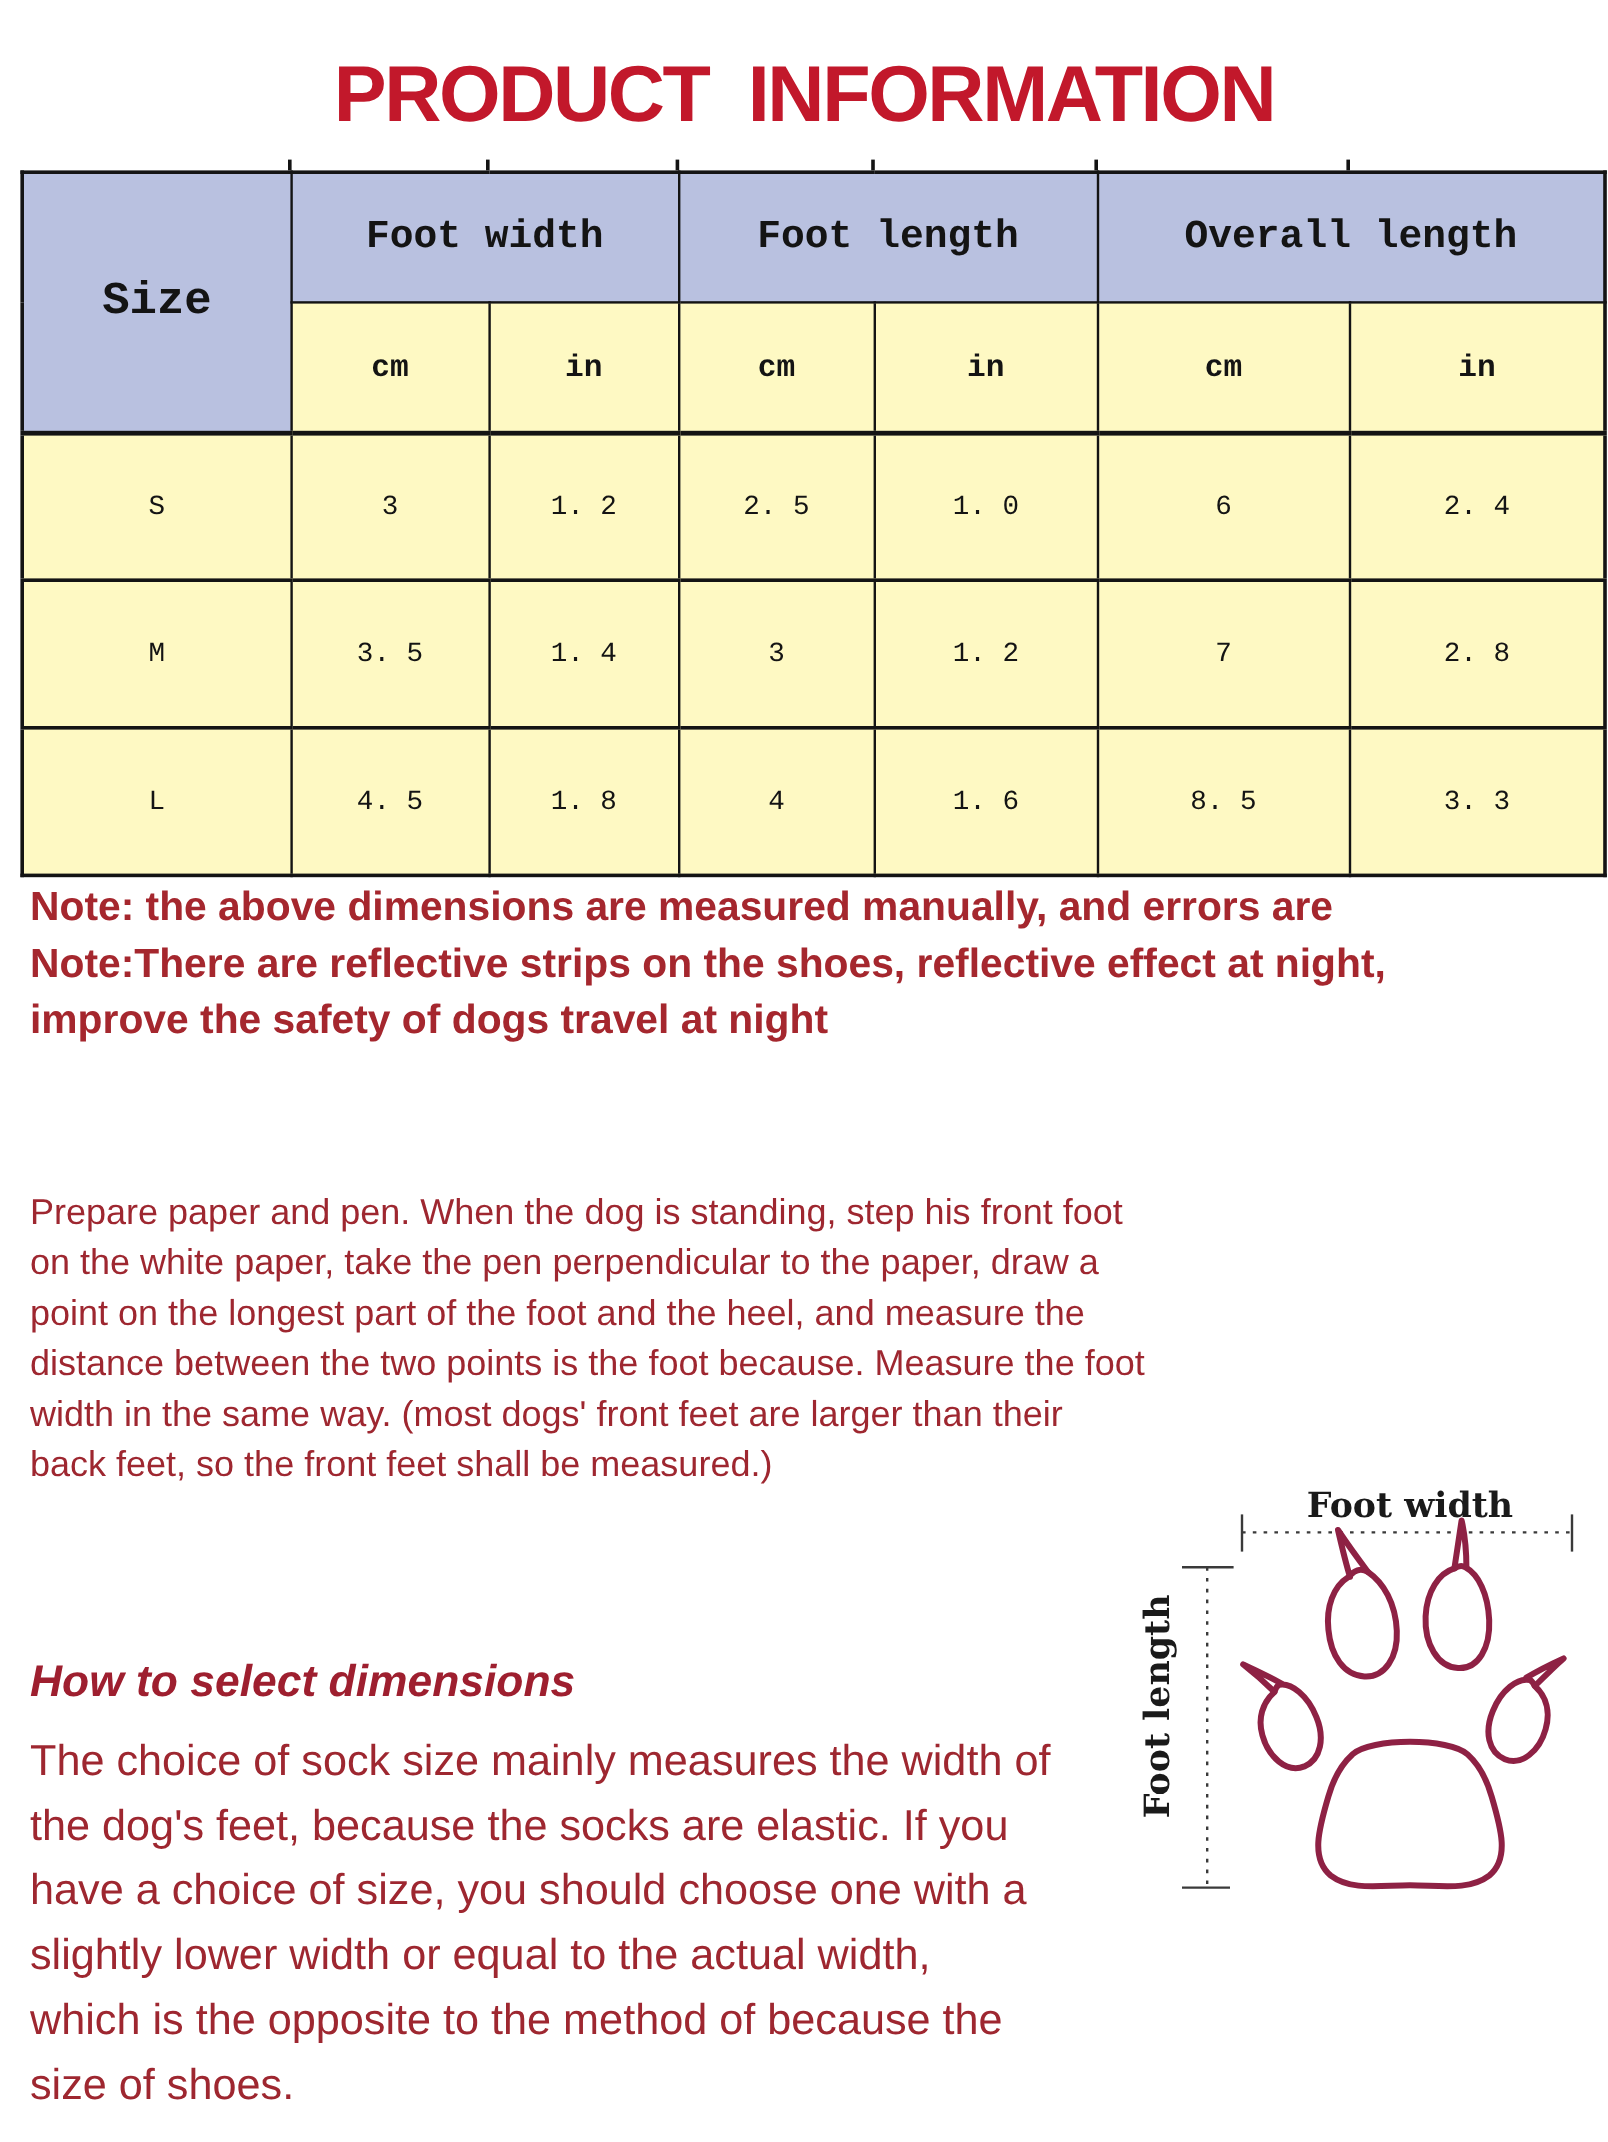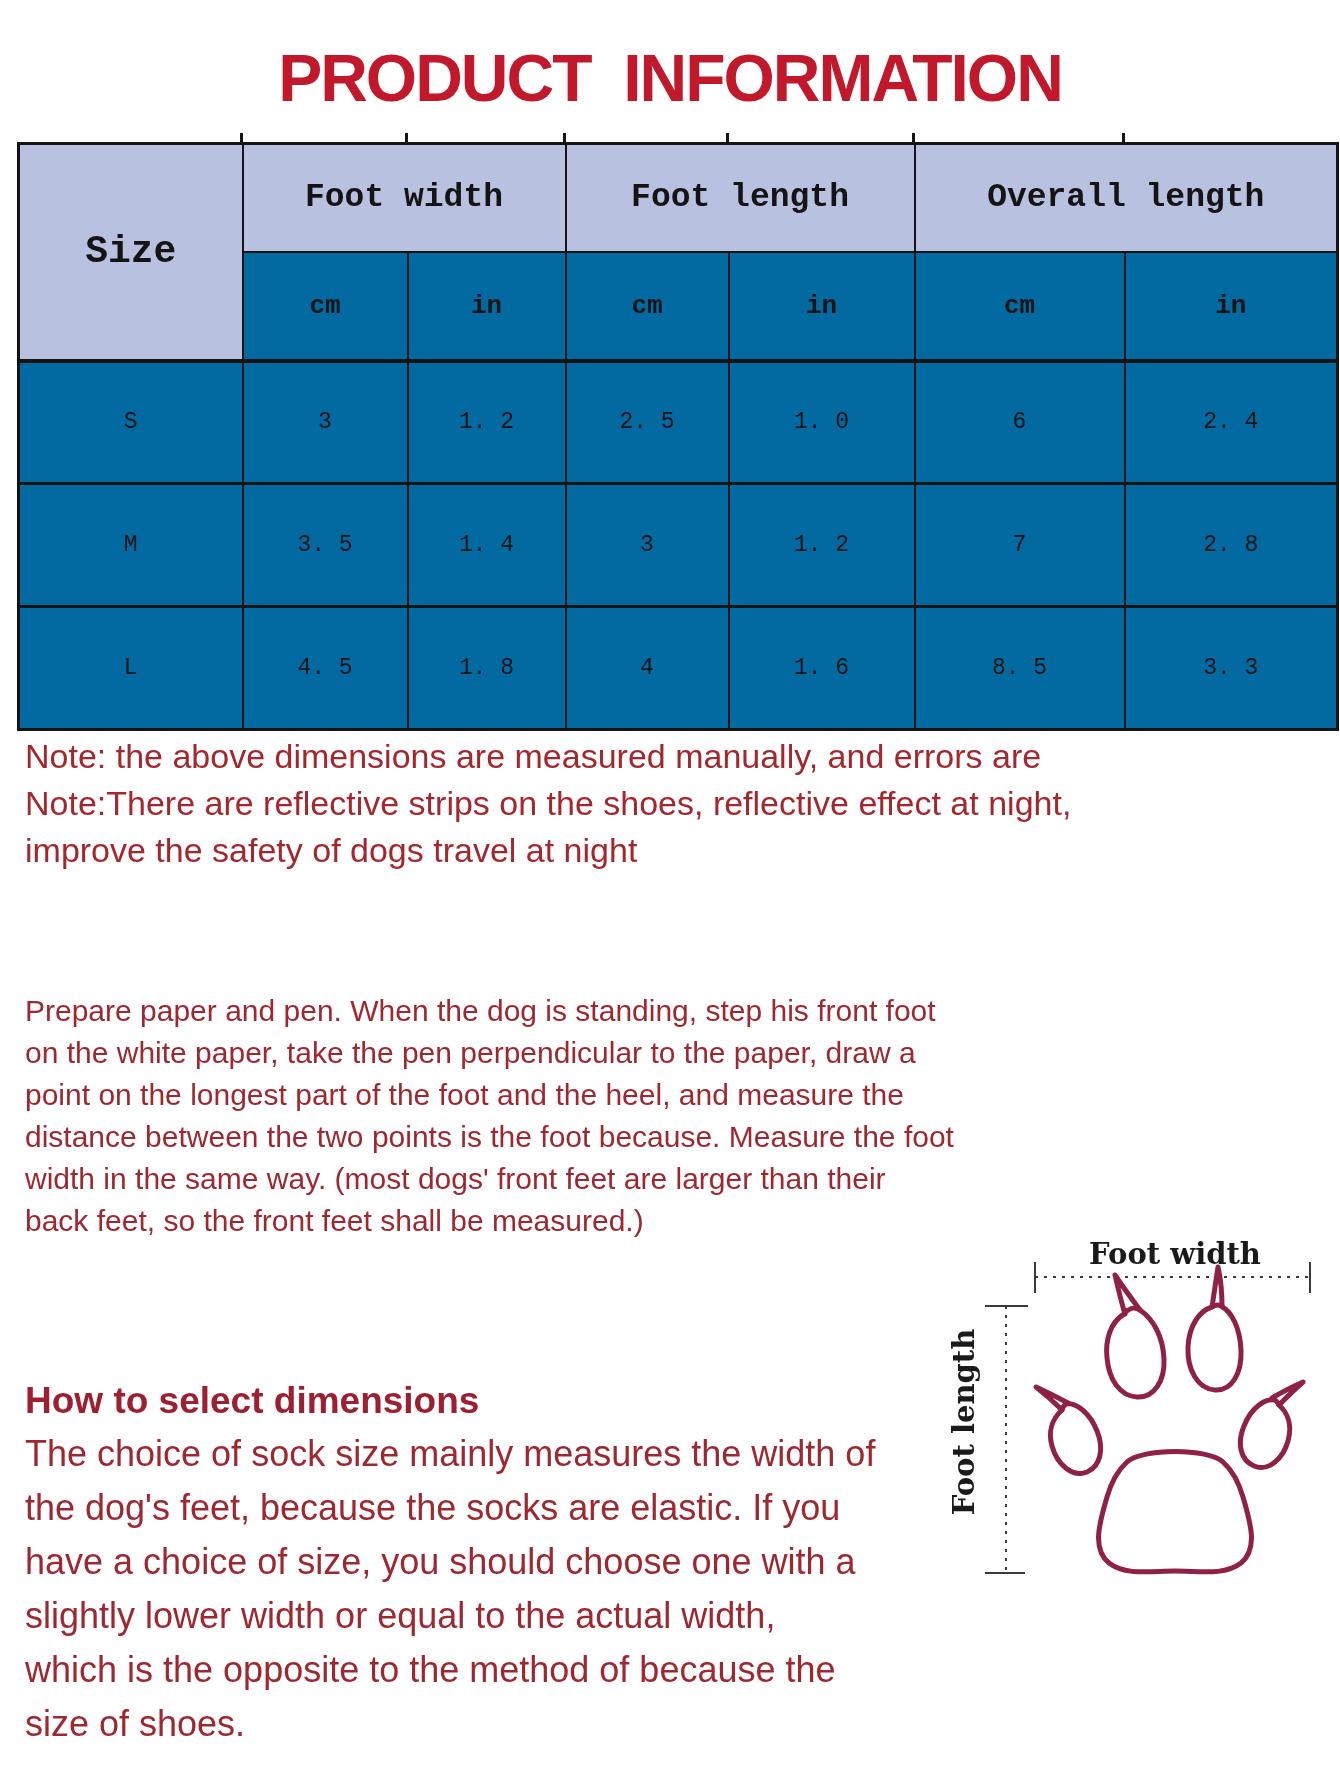--- a/index.html
+++ b/index.html
@@ -14,47 +14,47 @@
   
   .tick{position:absolute;top:133px;width:3px;height:9px;background:var(--table_border,#141414);}
 
   
   .size-table{position:absolute;left:17px;top:142px;width:1319px;height:585px;
               border-collapse:collapse;table-layout:fixed;
               border:3px solid var(--table_border,#141414);
               font-family:"Liberation Mono","DejaVu Sans Mono",monospace;
               color:#141414;}
   .size-table td{border:2px solid var(--table_border,#141414);text-align:center;
-                 vertical-align:middle;padding:0;background:#0369a1;}
+                 vertical-align:middle;padding:0;background:#fef9c3;}
   tr.row-group{height:108px;}
   tr.row-units{height:109px;}
   tr.row-data{height:123px;}
   td.size-cell{background:var(--table_header_blue,#b9c1e0);font-weight:bold;font-size:38px;
                border-bottom:4px solid var(--table_border,#141414);}
   td.group-cell{background:var(--table_header_blue,#b9c1e0);font-weight:bold;font-size:33px;
                 border-bottom:2px solid var(--table_border,#141414);}
   tr.row-units td{font-size:26px;font-weight:bold;
                   border-bottom:4px solid var(--table_border,#141414);}
   tr.row-data td{font-size:23px;border-top:3px solid var(--table_border,#141414);}
 
   
   .notes{position:absolute;left:25px;top:733px;color:var(--note_red,#a5272e);
-         font-size:34px;line-height:47px;}
+         font-size:34px;line-height:47px;font-weight:bold;}
   .notes div{white-space:nowrap;}
 
   
   .measure{position:absolute;left:25px;top:990px;color:var(--paragraph_red,#9e2730);}
   .measure .sec-heading{font-size:31px;font-weight:bold;font-style:italic;
                         color:var(--heading_red,#9e1f2f);line-height:38px;margin-bottom:2px;}
   .measure .p-line{font-size:30px;line-height:42px;white-space:nowrap;}
 
   
   .select{position:absolute;left:25px;top:1378px;color:var(--paragraph_red,#9e2730);}
-  .select .sec-heading{font-size:37px;font-weight:bold;
-                       color:var(--heading_red,#9e1f2f);line-height:46px;margin-bottom:3px;}
+  .select .sec-heading{font-size:37px;font-weight:bold;font-style:italic;
+                       color:var(--heading_red,#9e1f2f);line-height:46px;margin-bottom:16px;}
   .select .p-line{font-size:36px;line-height:54px;white-space:nowrap;}
 
   
   .paw{position:absolute;left:930px;top:1230px;}
   .paw .dash{stroke:var(--diagram_line,#3a3a3a);stroke-width:2;stroke-dasharray:3 6;fill:none;}
   .paw .tickline{stroke:var(--diagram_line,#3a3a3a);stroke-width:2;fill:none;}
   .paw .pawline{stroke:var(--paw_outline,#8e2144);stroke-width:5;fill:none;
                 stroke-linecap:round;stroke-linejoin:round;}
   .paw .diag-label{font-family:"DejaVu Serif","Liberation Serif",serif;font-weight:bold;
                    font-size:29px;fill:#1a1a1a;}

